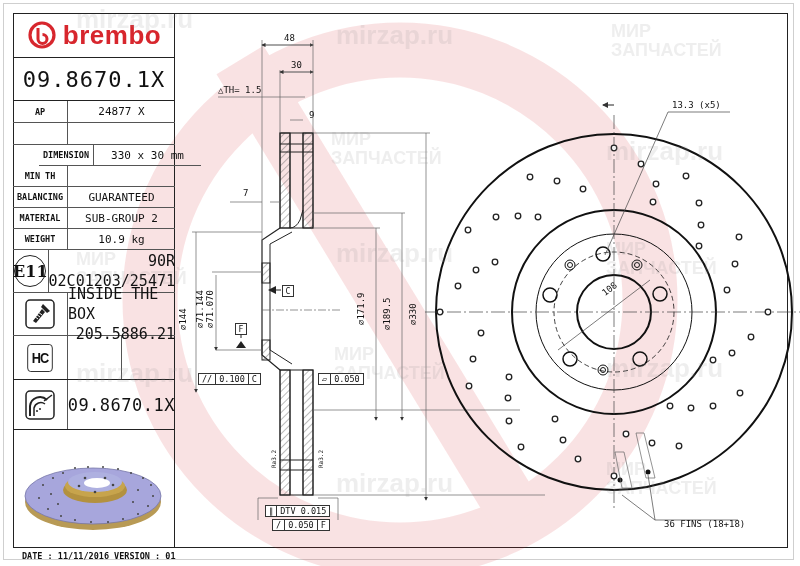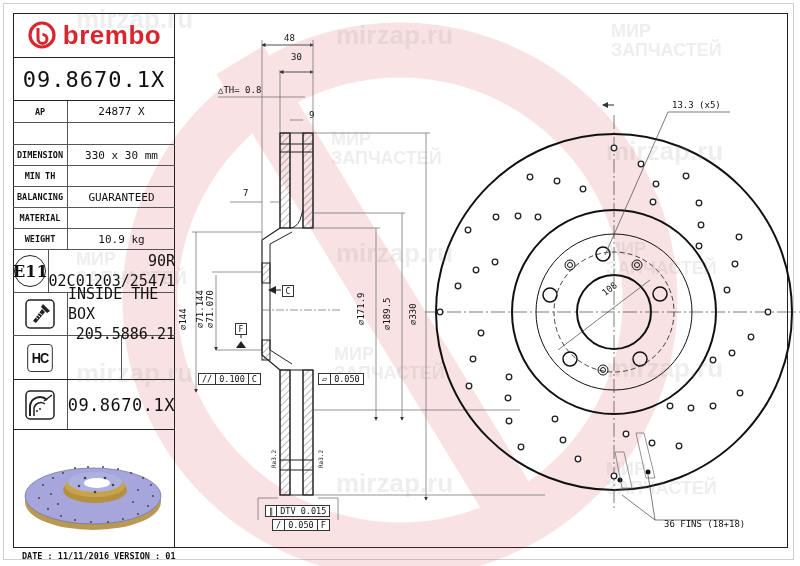--- a/index.html
+++ b/index.html
@@ -54,33 +54,34 @@
   <div class="partnum">09.8670.1X</div>
 
   <div class="row" style="top:88px;height:22px;">
     <div class="lbl">AP</div>
     <div class="val">24877 X</div>
   </div>
   <div class="row" style="top:110px;height:22px;">
     <div class="lbl"></div>
     <div class="val"></div>
   </div>
-  <div class="row" style="top:132px;height:21px;">
+  <div class="row" style="top:132px;height:21px;margin-left:26px;">
     <div class="lbl">DIMENSION</div>
     <div class="val">330 x 30 mm</div>
   </div>
   <div class="row" style="top:153px;height:21px;">
     <div class="lbl">MIN TH</div>
   </div>
   <div class="row" style="top:174px;height:21px;">
     <div class="lbl">BALANCING</div>
     <div class="val">GUARANTEED</div>
   </div>
   <div class="row" style="top:195px;height:21px;">
     <div class="lbl">MATERIAL</div>
+    <div class="val">SUB-GROUP 2</div>
   </div>
   <div class="row" style="top:216px;height:21px;">
     <div class="lbl">WEIGHT</div>
     <div class="val">10.9 kg</div>
   </div>
 
   <div class="row" style="top:237px;height:43px;">
     <div class="icon-cell">
       <div style="width:30px;height:30px;border:1.5px solid #222;border-radius:50%;display:flex;align-items:center;justify-content:center;font-family:'DejaVu Serif',serif;font-weight:bold;font-size:16px;">E11</div>
     </div>
@@ -341,23 +342,23 @@
   <div class="wm-text url" style="left:320px;top:240px;">mirzap.ru</div>
   <div class="wm-text small" style="left:590px;top:240px;"><span>МИР</span><br><span>ЗАПЧАСТЕЙ</span></div>
   <div class="wm-text url" style="left:60px;top:360px;">mirzap.ru</div>
   <div class="wm-text small" style="left:318px;top:345px;"><span>МИР</span><br><span>ЗАПЧАСТЕЙ</span></div>
   <div class="wm-text url" style="left:590px;top:355px;">mirzap.ru</div>
   <div class="wm-text url" style="left:320px;top:470px;">mirzap.ru</div>
   <div class="wm-text small" style="left:590px;top:460px;"><span>МИР</span><br><span>ЗАПЧАСТЕЙ</span></div>
 </div>
 
 <div class="dim-label" style="left:284px;top:33px;">48</div>
-<div class="dim-label" style="left:291px;top:52px;">30</div>
+<div class="dim-label" style="left:291px;top:60px;">30</div>
 <div class="dim-label" style="left:309px;top:110px;">9</div>
-<div class="dim-label" style="left:218px;top:85px;">△TH= 0.8</div>
+<div class="dim-label" style="left:218px;top:85px;">△TH= 1.5</div>
 <div class="dim-label" style="left:243px;top:188px;">7</div>
 
 <div class="dim-label vert" style="left:178px;top:330px;">⌀144</div>
 <div class="dim-label vert" style="left:195px;top:328px;">⌀71.144</div>
 <div class="dim-label vert" style="left:205px;top:328px;">⌀71.070</div>
 <div class="dim-label vert" style="left:356px;top:325px;">⌀171.9</div>
 <div class="dim-label vert" style="left:382px;top:330px;">⌀189.5</div>
 <div class="dim-label vert" style="left:408px;top:325px;">⌀330</div>
 
 <div class="datum-box" style="left:282px;top:285px;">C</div>

